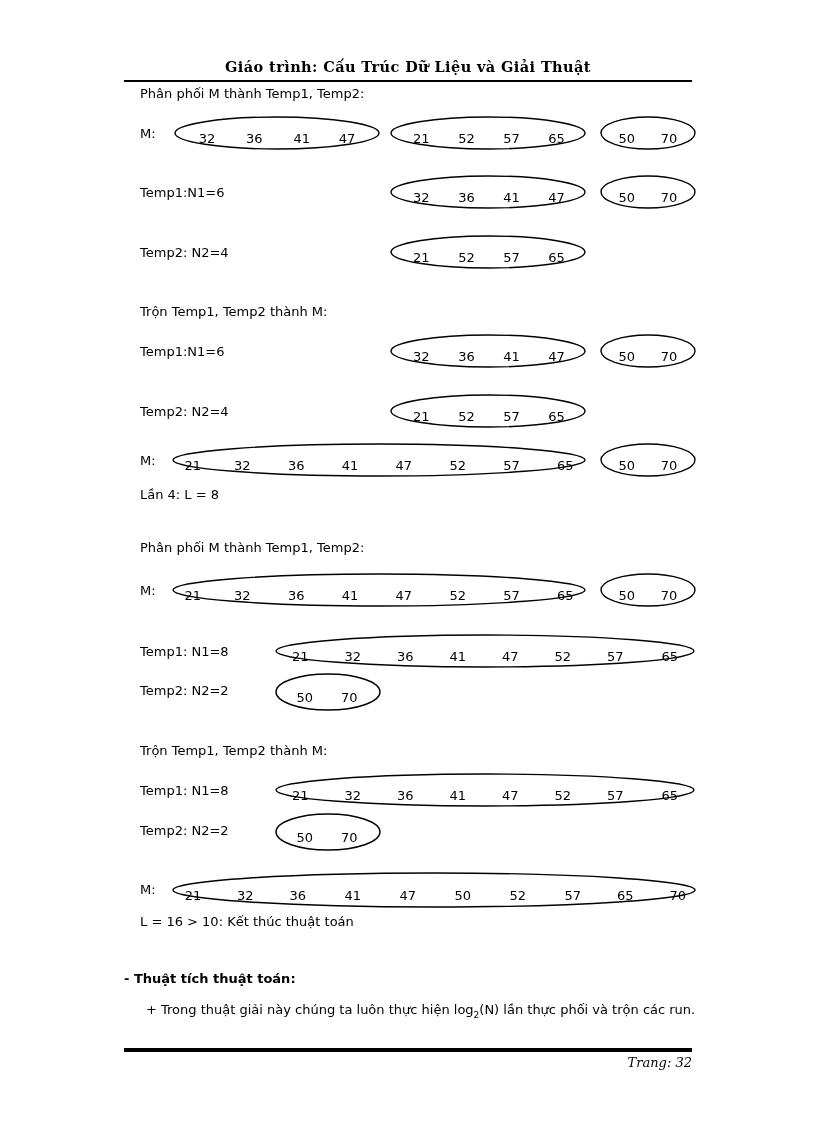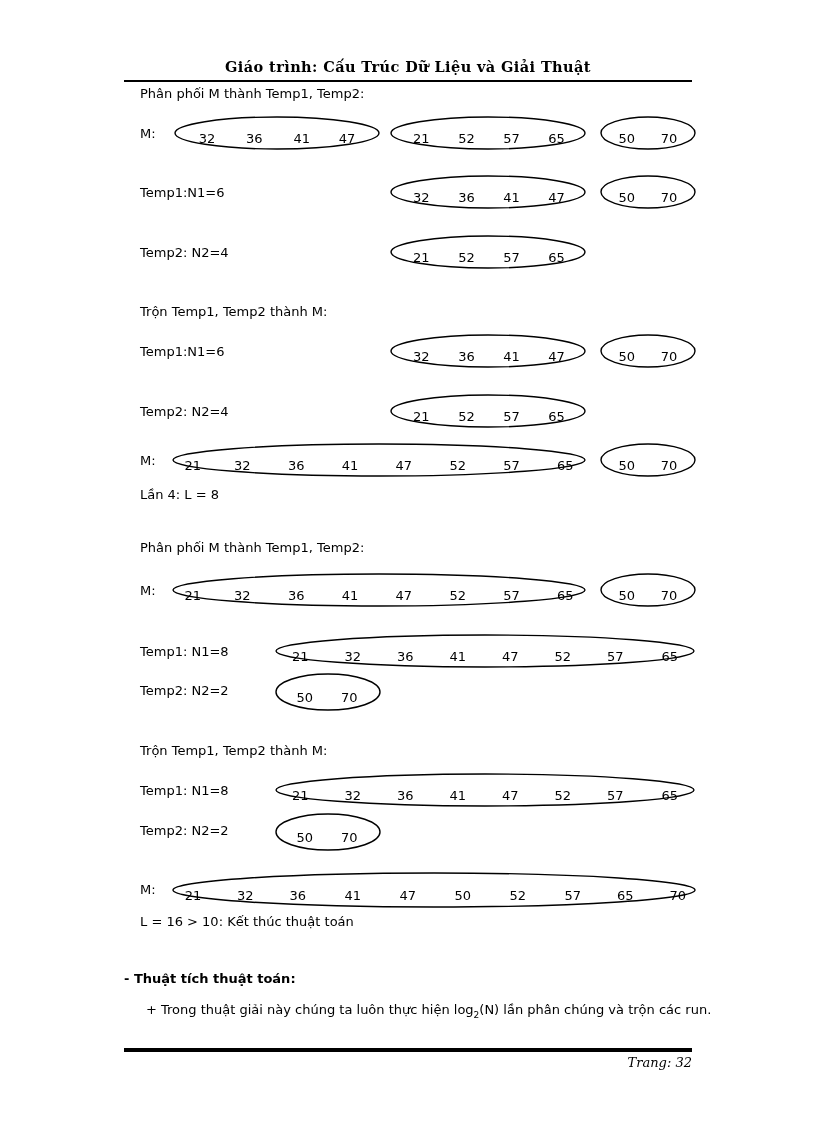--- a/index.html
+++ b/index.html
@@ -334,18 +334,18 @@
       <span class="num" style="left:55.5%;">50</span>
       <span class="num" style="left:66%;">52</span>
       <span class="num" style="left:76.5%;">57</span>
       <span class="num" style="left:86.5%;">65</span>
       <span class="num" style="left:96.5%;">70</span>
     </div>
   </div>
 
   <div class="line" style="left:140px; top:914px;">L = 16 &gt; 10: Kết thúc thuật toán</div>
   <div class="line bold" style="left:124px; top:971px;">- Thuật tích thuật toán:</div>
-  <div class="line" style="left:146px; top:1002px;"><span>+ Trong thuật giải này chúng ta luôn thực hiện log</span><span class="sub">2</span><span>(N) lần phân chúng và trộn các run.</span></div>
+  <div class="line" style="left:146px; top:1002px;"><span>+ Trong thuật giải này chúng ta luôn thực hiện log</span><span class="sub">2</span><span>(N) lần thực phối và trộn các run.</span></div>
 
   <div class="footer-rule"></div>
   <div class="footer-text">Trang: 32</div>
 
 </div>
 
 </body></html>

